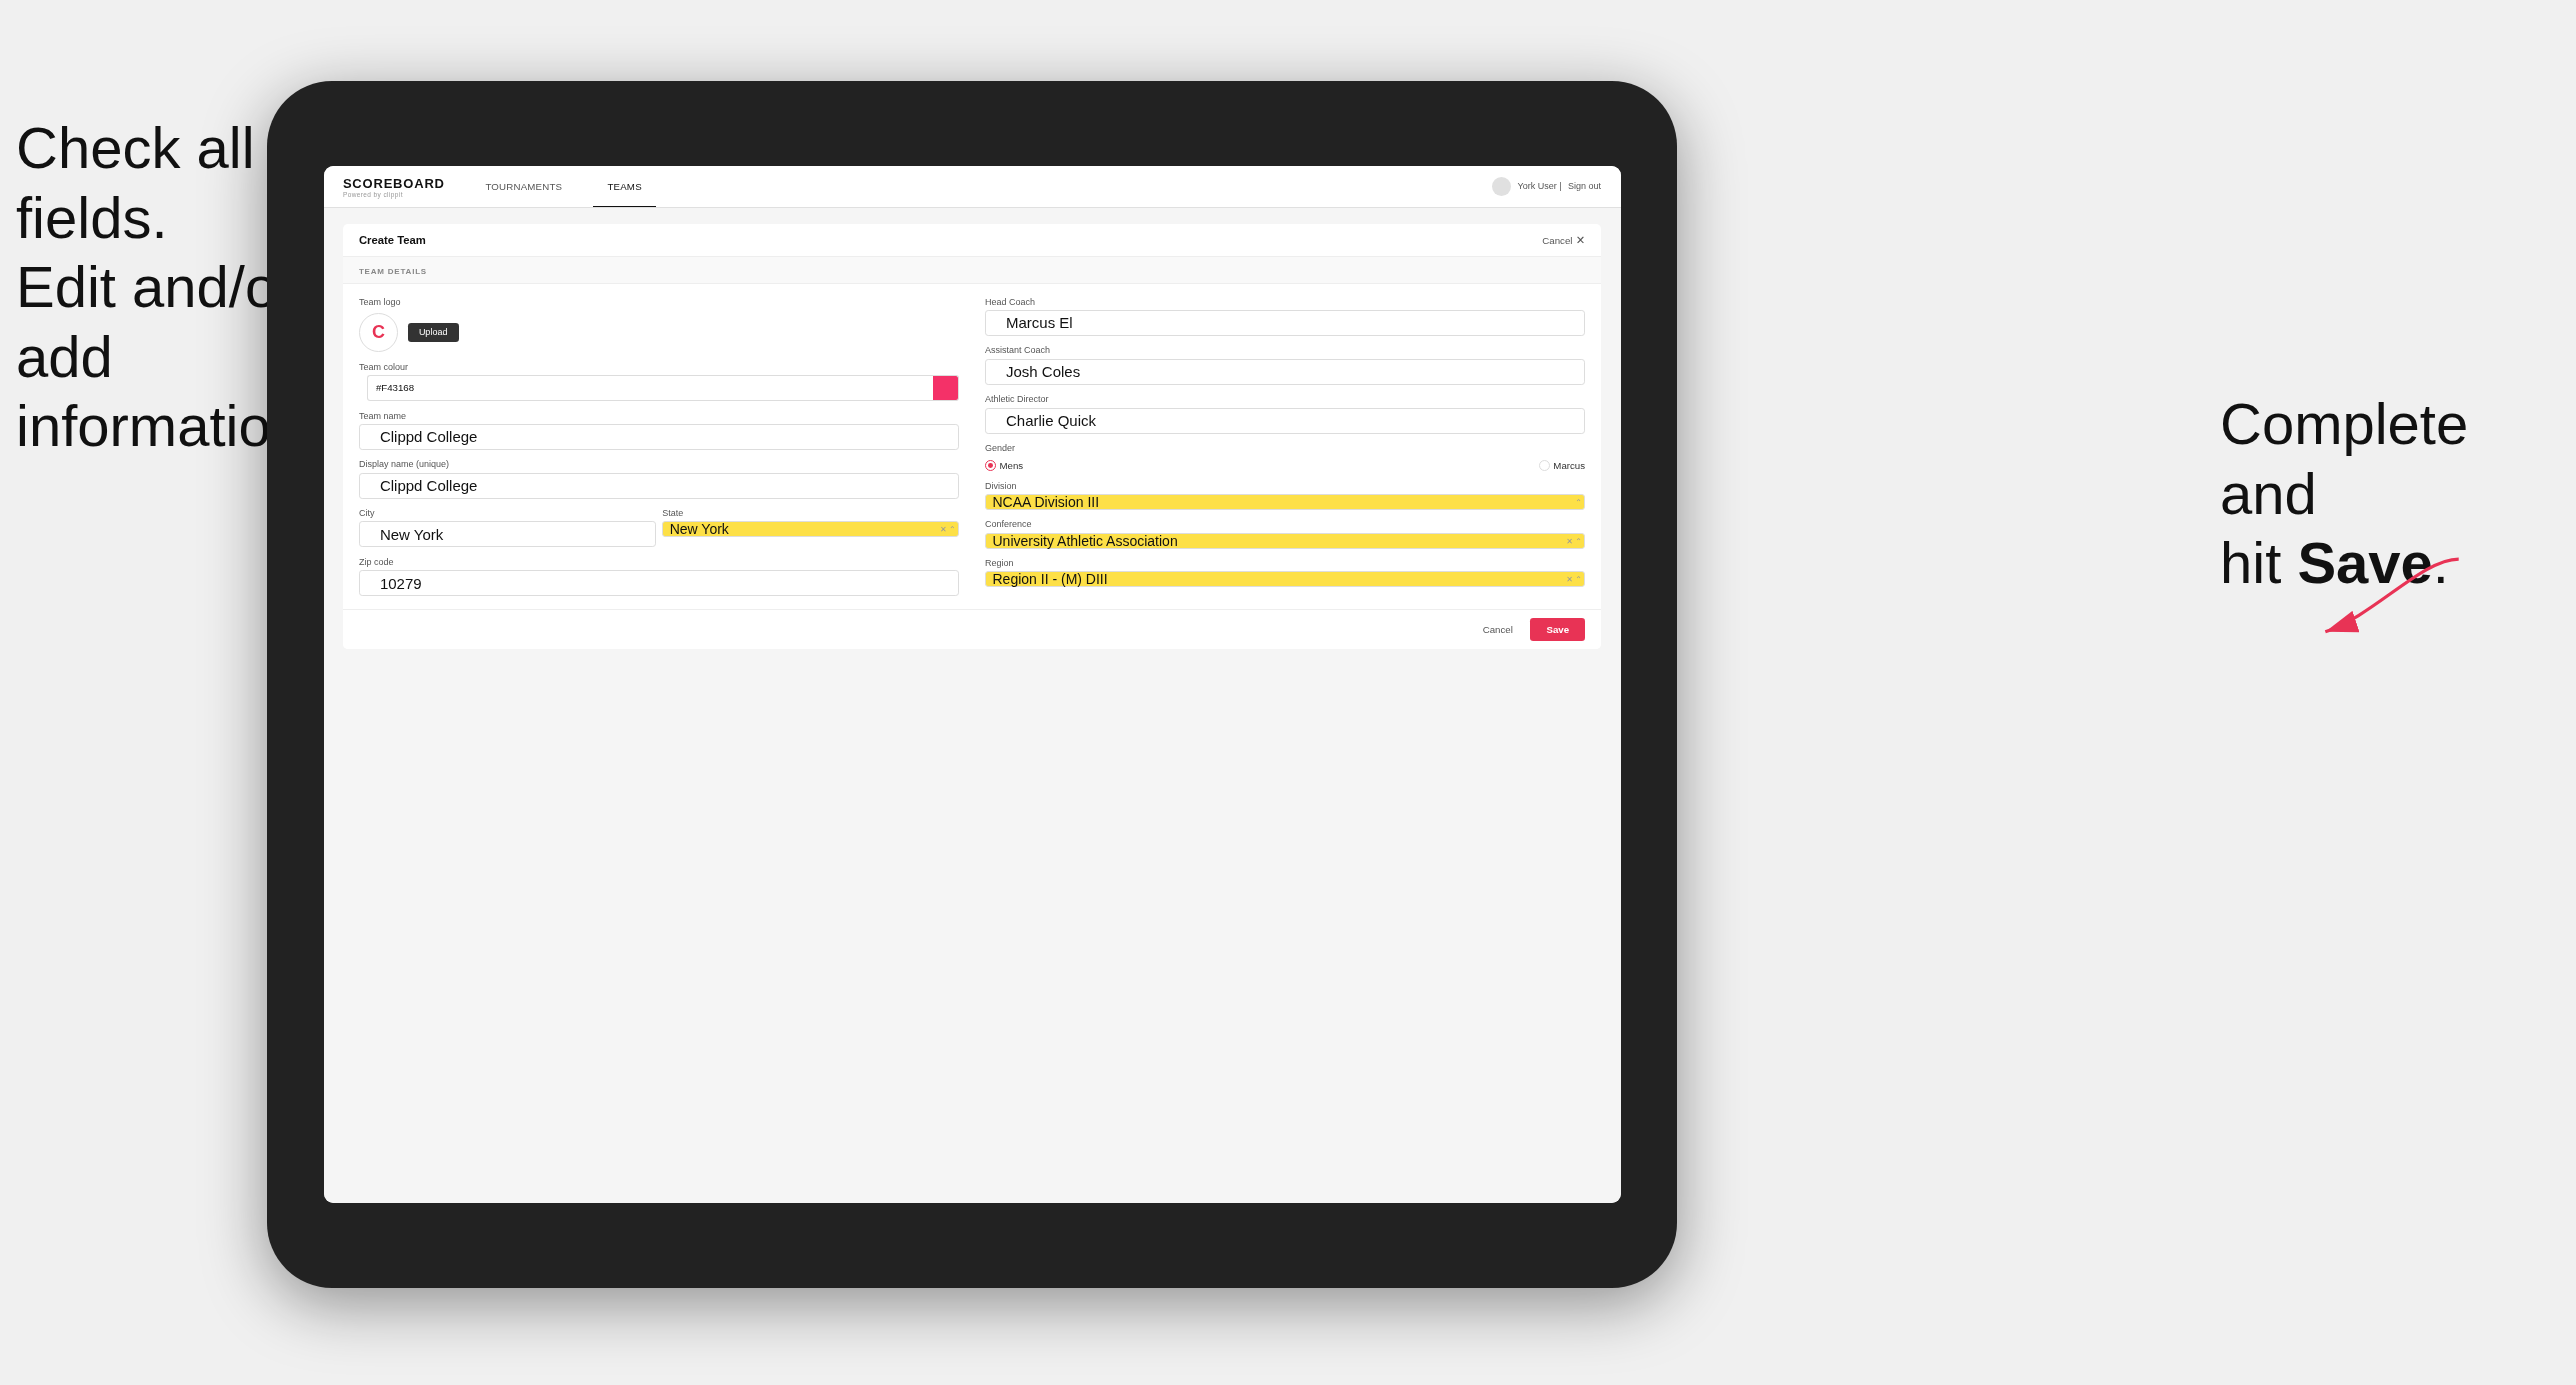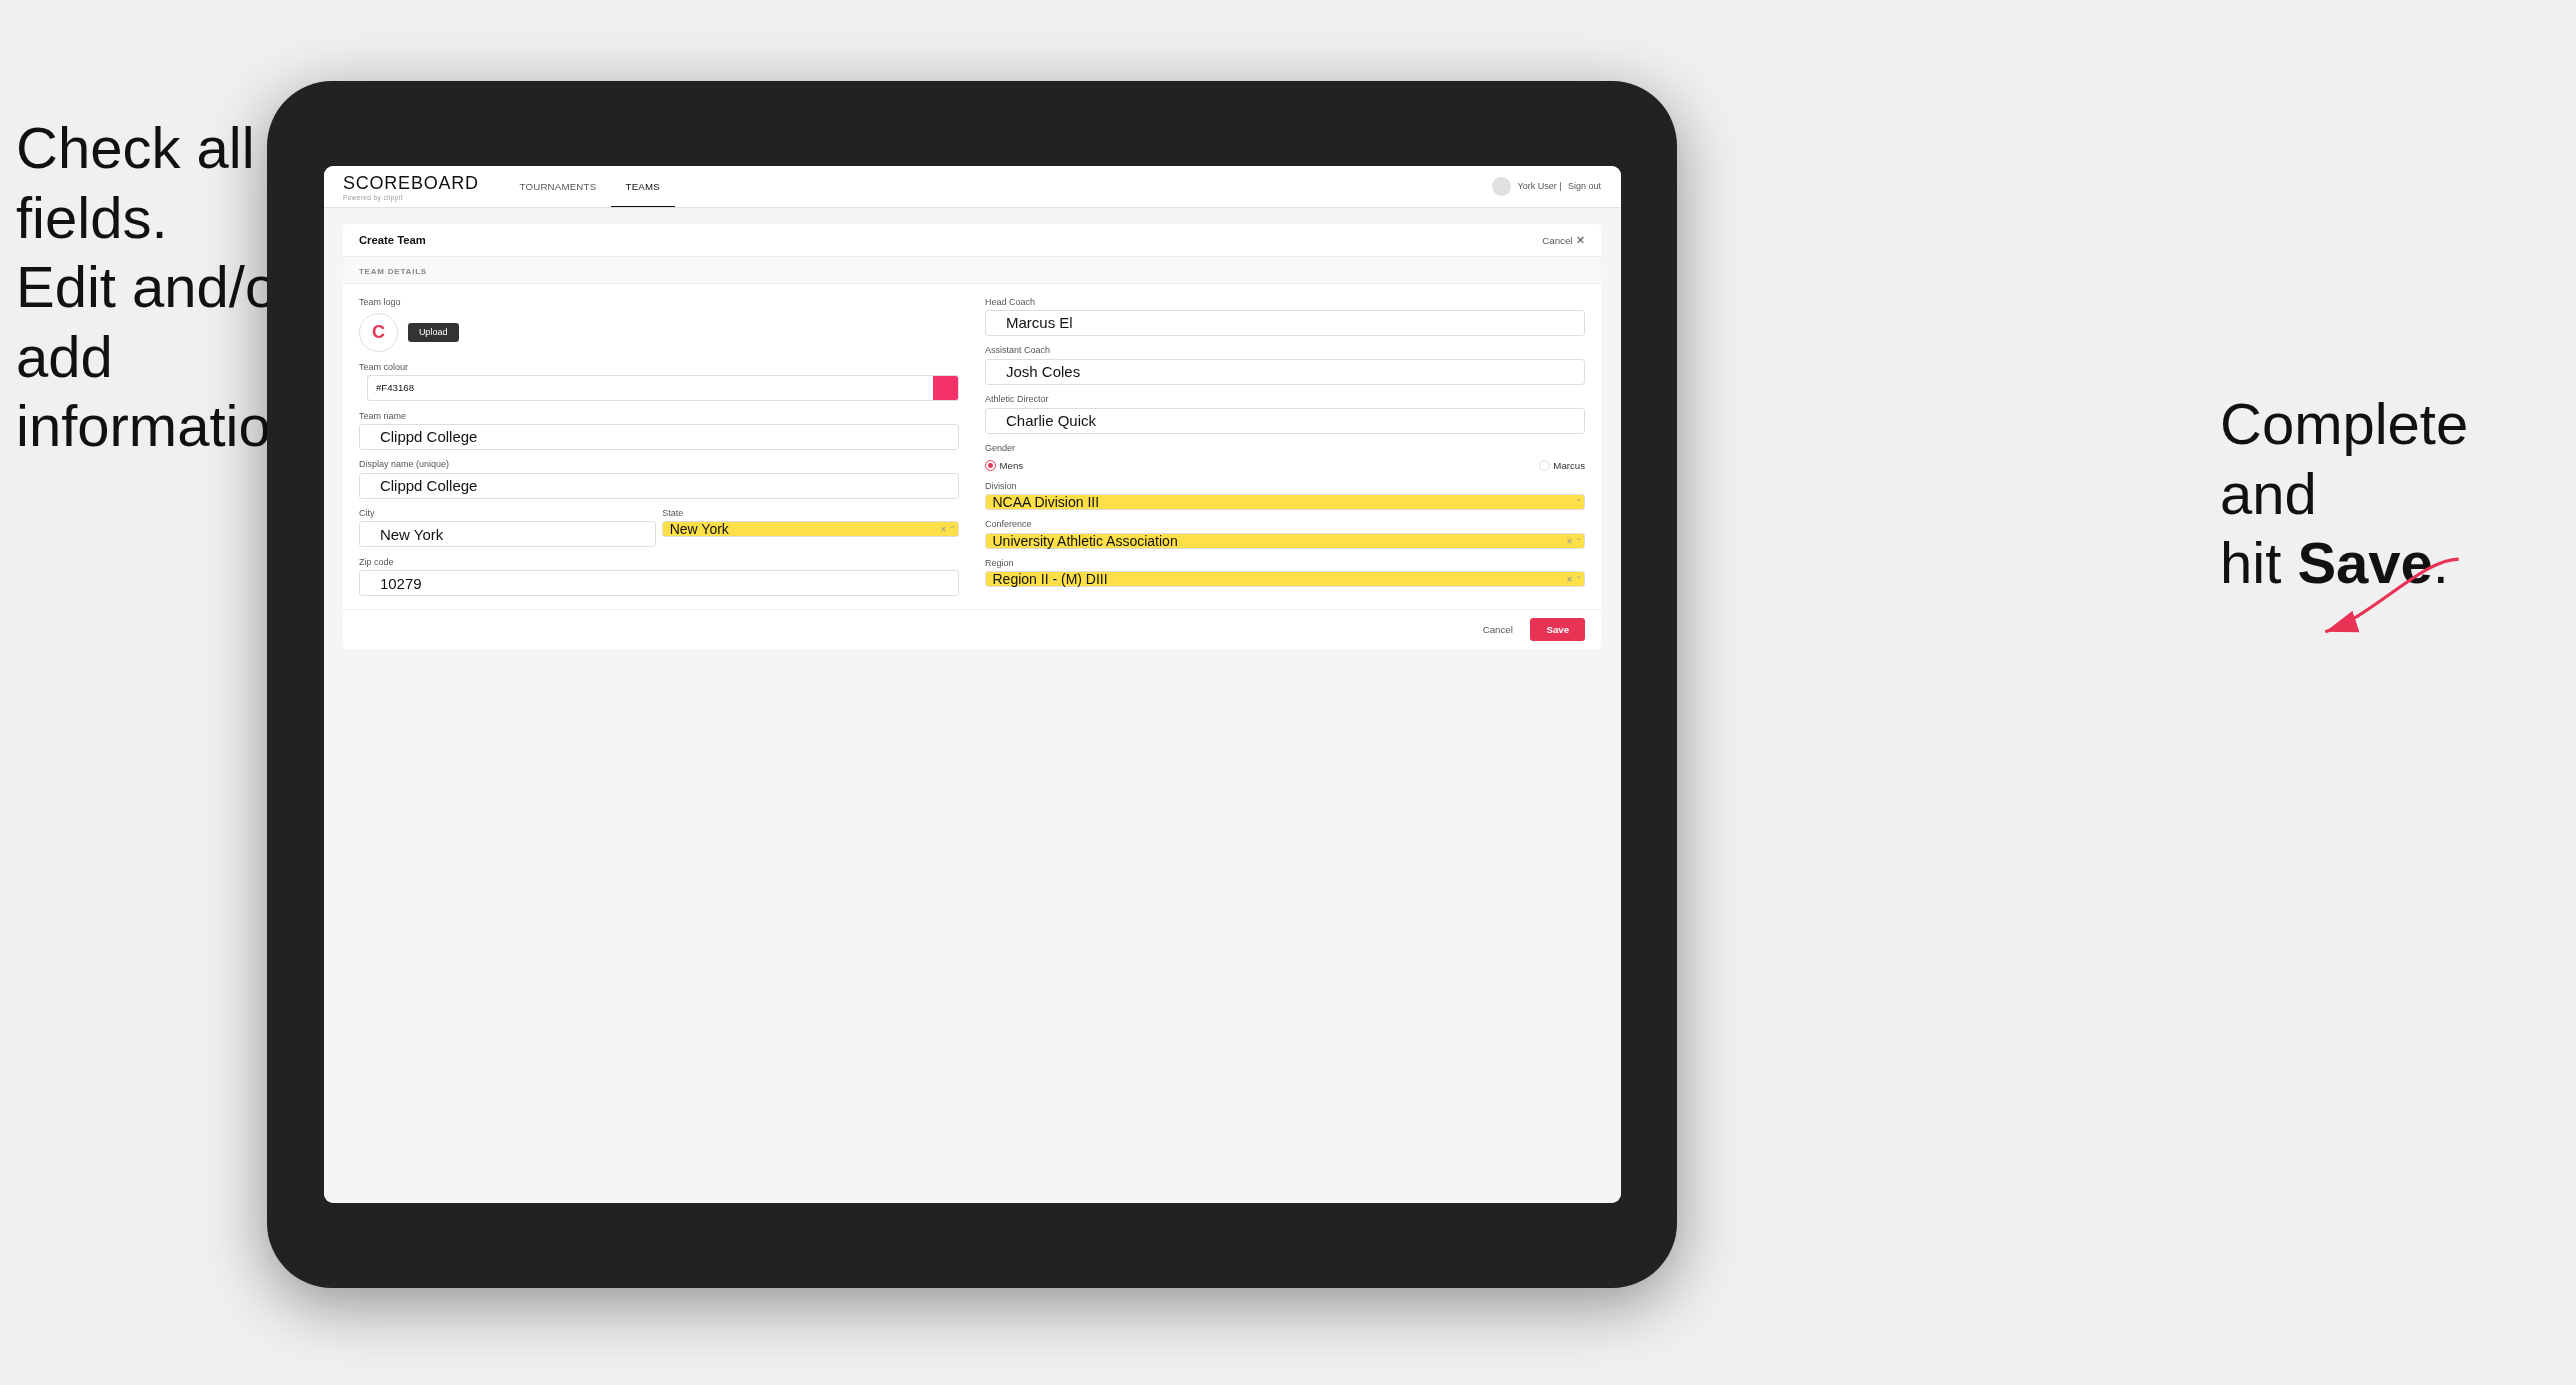--- a/index.html
+++ b/index.html
@@ -80,36 +80,36 @@
       flex-shrink: 0;
     }
 
     .navbar-brand {
       display: flex;
       flex-direction: column;
       margin-right: 26px;
     }
 
     .navbar-brand .brand-main {
-      font-size: 18px;
-      font-weight: 400;
+      font-size: 13px;
+      font-weight: 700;
       color: #111;
       letter-spacing: 0.8px;
       text-transform: uppercase;
     }
 
     .navbar-brand .brand-sub {
       font-size: 6.5px;
       color: #999;
       letter-spacing: 0.4px;
     }
 
     .navbar-nav {
       display: flex;
-      gap: 0;
+      gap: 16px;
       align-items: stretch;
       height: 100%;
     }
 
     .navbar-nav-item {
       padding: 0 14.6px;
       font-size: 9.7px;
       color: #555;
       display: flex;
       align-items: center;

